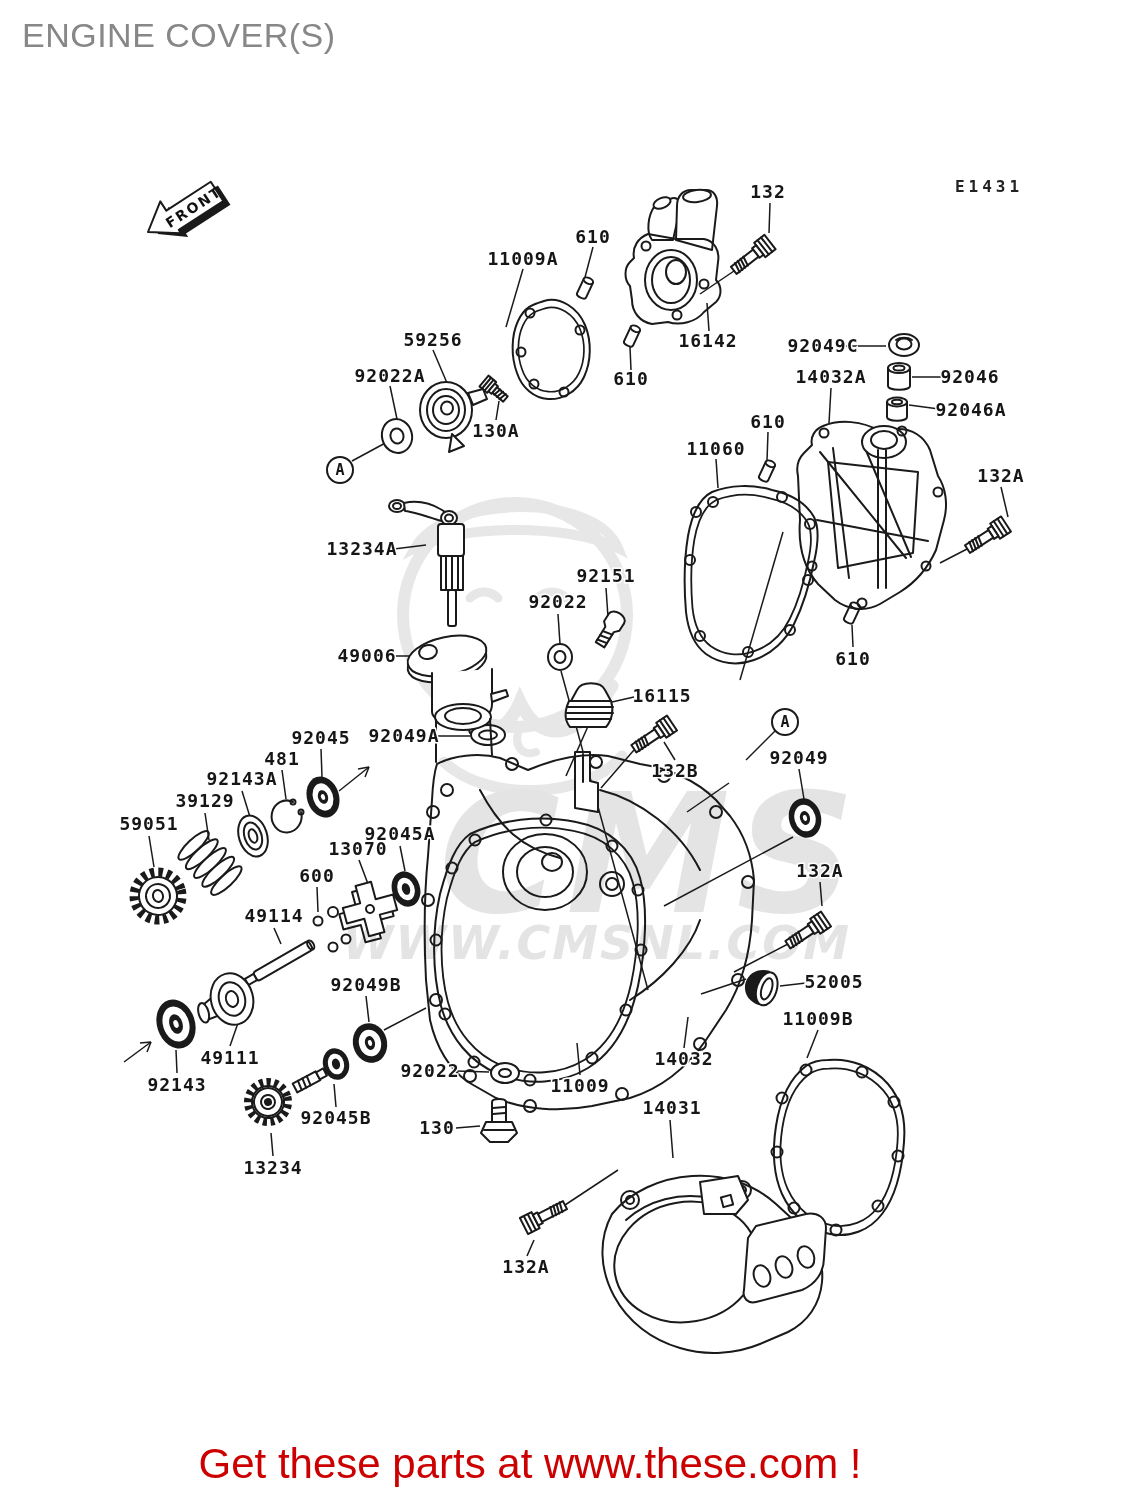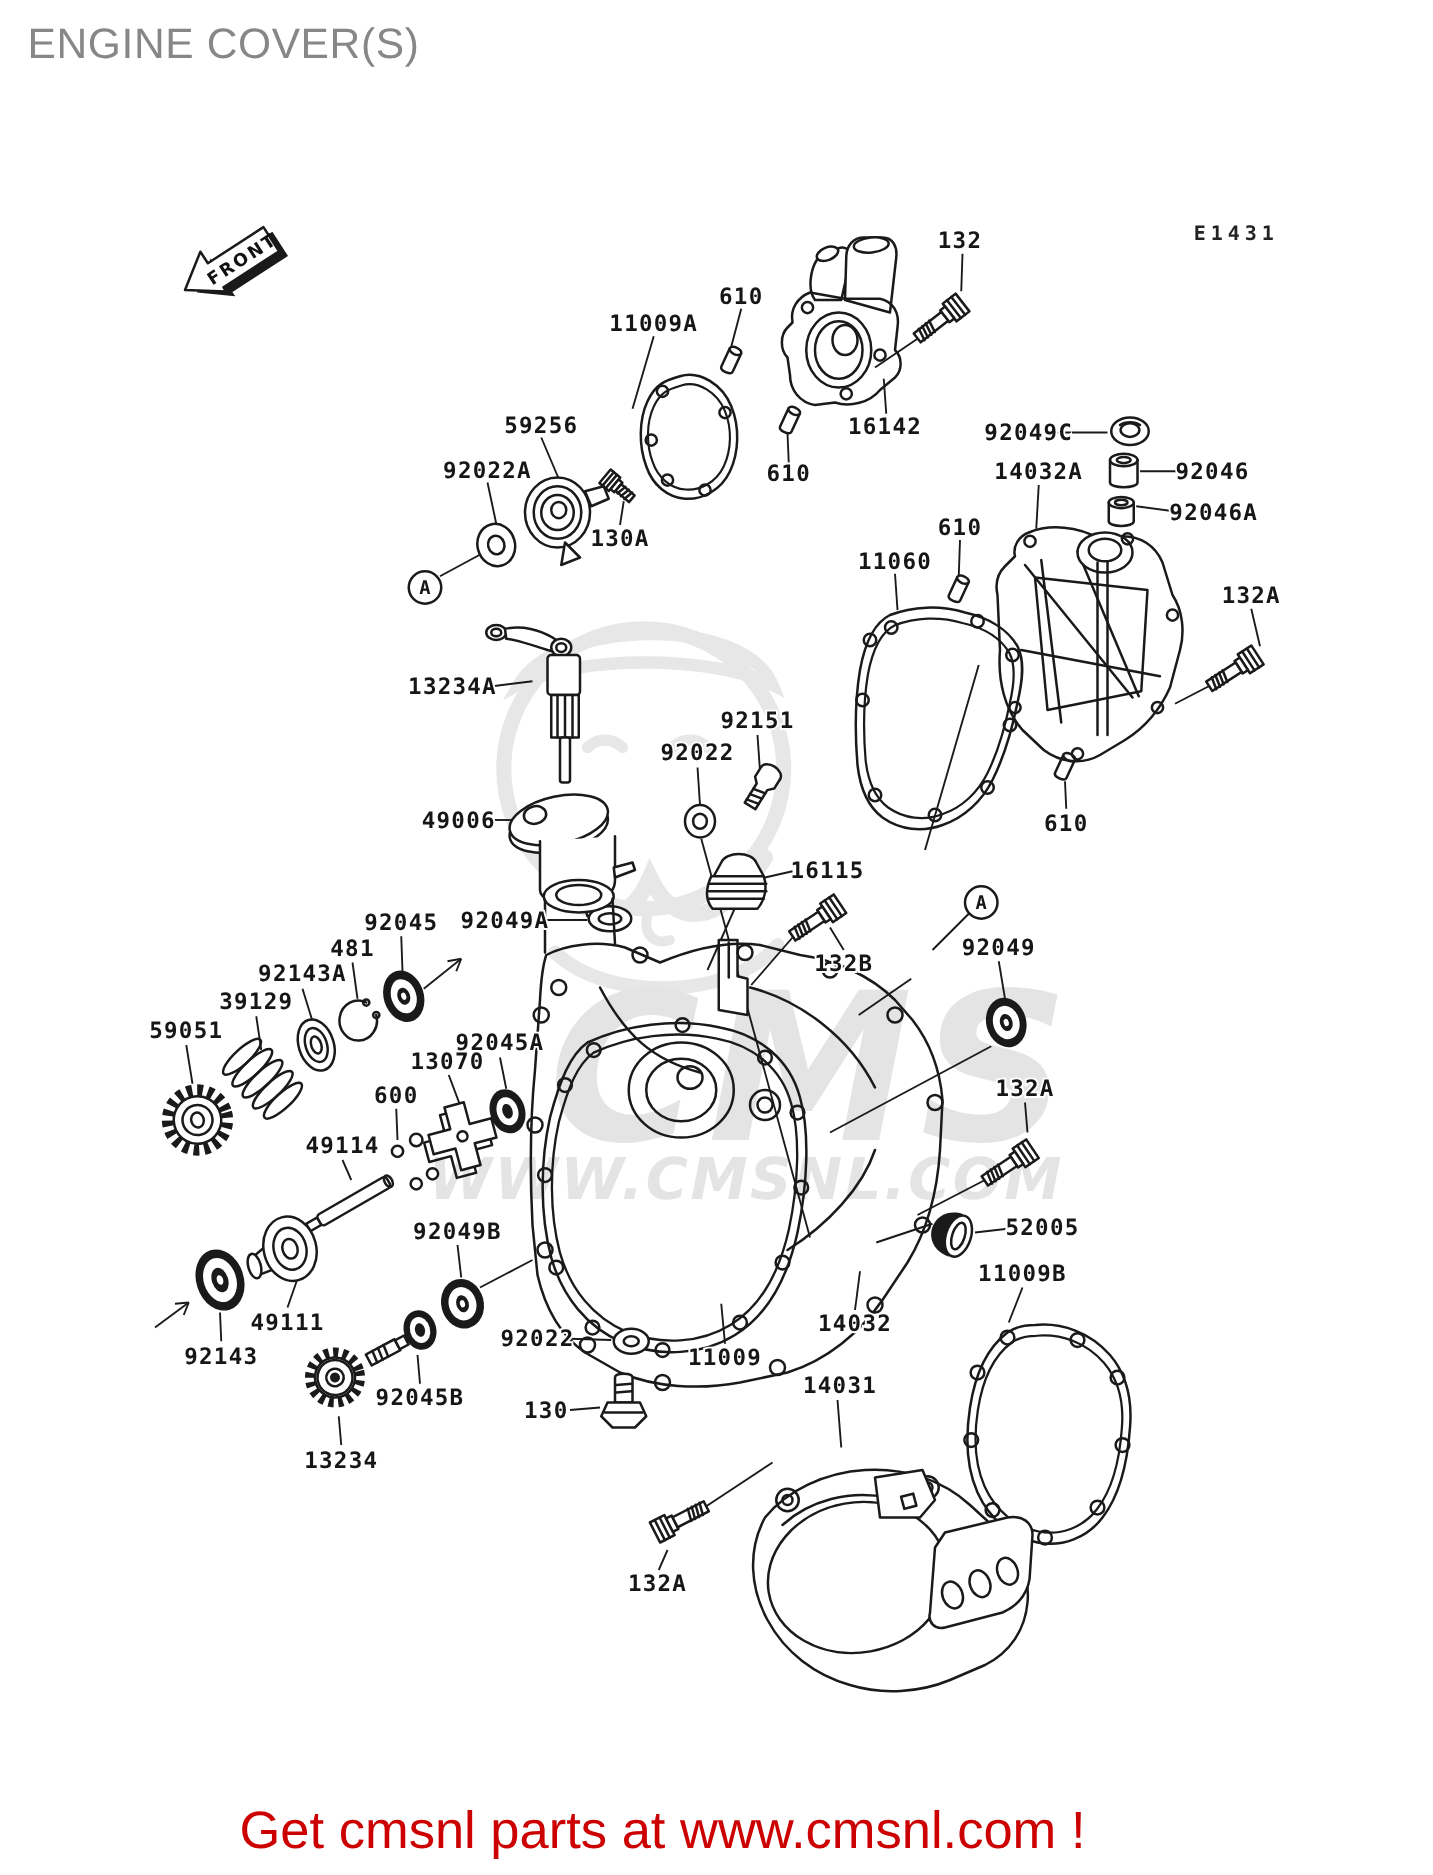--- a/index.html
+++ b/index.html
@@ -560,14 +560,14 @@
         <text x="526" y="1273" class="plabel">132A</text>
       </g>
     <g id="refmarks">
         <circle cx="340" cy="470" r="13" class="fw"></circle>
         <text x="340" y="475" class="refA">A</text>
         <circle cx="785" cy="722" r="13" class="fw"></circle>
         <text x="785" y="727" class="refA">A</text>
       </g>
   </svg>
 
-  <div class="footer-promo">Get cmsnl parts at www.cmsnl.com !</div>
+  <div class="footer-promo">Get these parts at www.these.com !</div>
 </div>
 
 </body></html>

